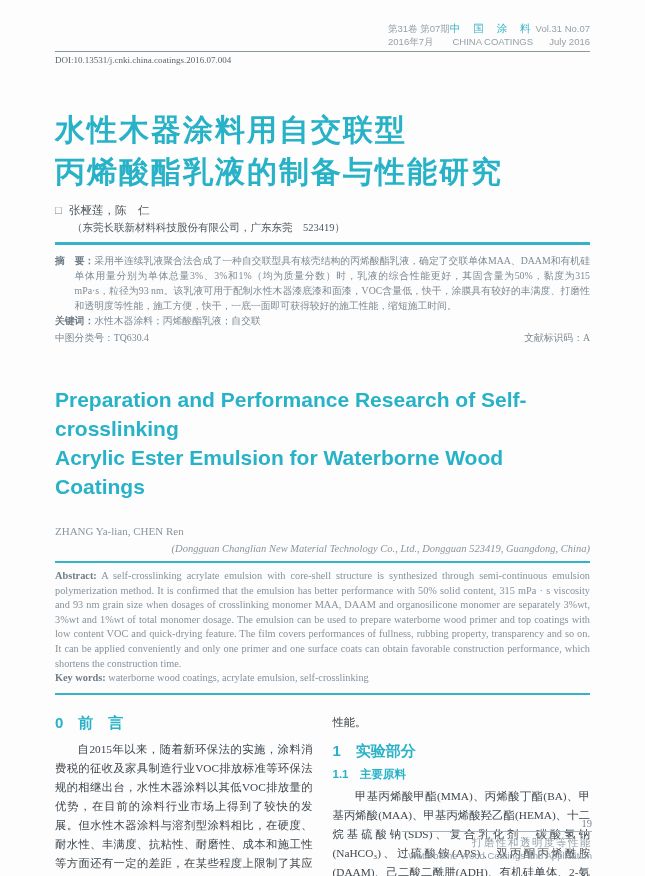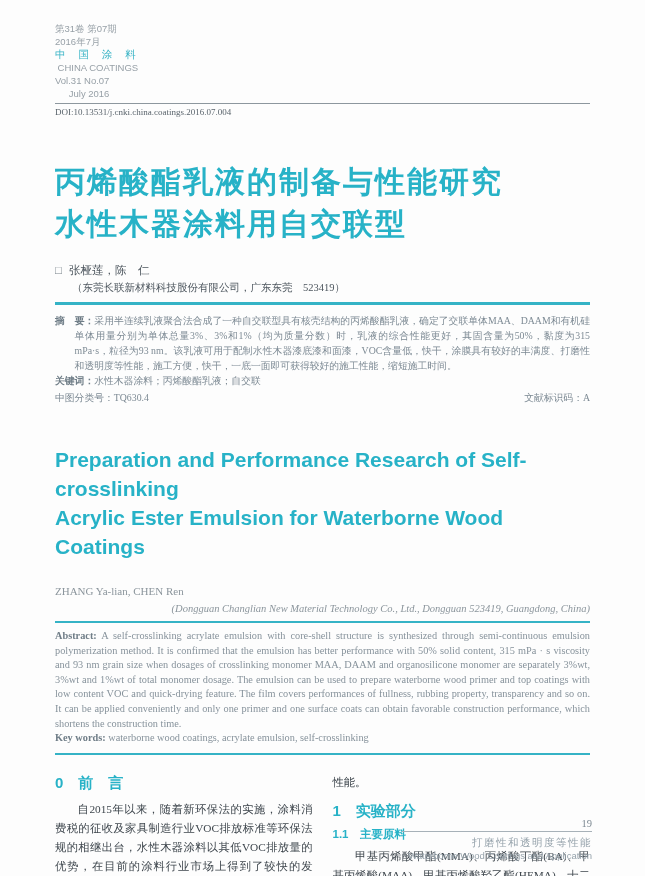--- a/index.html
+++ b/index.html
@@ -2,32 +2,32 @@
 <html><head>
 <meta charset="utf-8">
 <style>
   html,body{margin:0;padding:0;background:#ffffff;}
   .page{
     width:645px;height:876px;position:relative;background:#fdfdfd;
     box-sizing:border-box;padding:22px 55px 0;overflow:hidden;
     font-family:"Liberation Serif",serif;
   }
   
-  .hdr{display:flex;justify-content:center;align-items:flex-start;
-    color:#97a0a7;font-size:9.5px;line-height:13px;font-family:"Liberation Sans",sans-serif;flex-direction:column;}
+  .hdr{display:flex;justify-content:flex-end;align-items:flex-start;
+    color:#97a0a7;font-size:9.5px;line-height:13px;font-family:"Liberation Sans",sans-serif;}
   .hdr-col{white-space:nowrap;}
   .hdr-center{text-align:center;}
   .hdr-right{text-align:right;}
   .journal-cn{color:#3ab4c6;letter-spacing:5px;font-size:10.5px;}
   .hdr-line{border:none;border-top:1.5px solid #8d979e;margin:3px 0 0;}
   .doi{font-size:9px;color:#5a646c;margin-top:3px;}
   
   .title-cn{margin-top:44px;color:#27b2c7;font-size:30px;font-weight:bold;
     line-height:42px;letter-spacing:2px;font-family:"Liberation Sans",sans-serif;}
-  .byline{margin-top:18px;font-size:11.5px;color:#4d565e;}
+  .byline{margin-top:10px;font-size:11.5px;color:#4d565e;}
   .byline .marker{color:#7a848c;margin-right:7px;}
   .aff-cn{margin-top:3px;margin-left:17px;font-size:10.5px;color:#4d565e;}
   .rule-thick{height:3px;background:#35b3c6;margin-top:7px;}
   .rule-thin{height:2px;background:#35b3c6;margin-top:7px;}
   
   .abs-cn{margin-top:8px;color:#7d8a94;font-size:9.8px;line-height:15px;text-align:justify;}
   .abs-cn p{margin:0;}
   .hang{padding-left:2em;text-indent:-2em;}
   .abs-label{font-weight:bold;color:#6f7d87;}
   .meta-row{display:flex;justify-content:space-between;margin-top:2px;}
@@ -74,22 +74,22 @@
     </div>
     <div class="hdr-col hdr-right">
       <div>Vol.31 No.07</div>
       <div>July 2016</div>
     </div>
   </div>
   <hr class="hdr-line">
   <div class="doi">DOI:10.13531/j.cnki.china.coatings.2016.07.004</div>
 
   <div class="title-cn">
+    <div>水性木器涂料用自交联型</div>
     <div>丙烯酸酯乳液的制备与性能研究</div>
-    <div>水性木器涂料用自交联型</div>
   </div>
 
   <div class="byline">
     <span class="marker">□</span><span>张桠莲，陈　仁</span>
   </div>
   <div class="aff-cn">（东莞长联新材料科技股份有限公司，广东东莞　523419）</div>
 
   <div class="rule-thick"></div>
 
   <div class="abs-cn">

